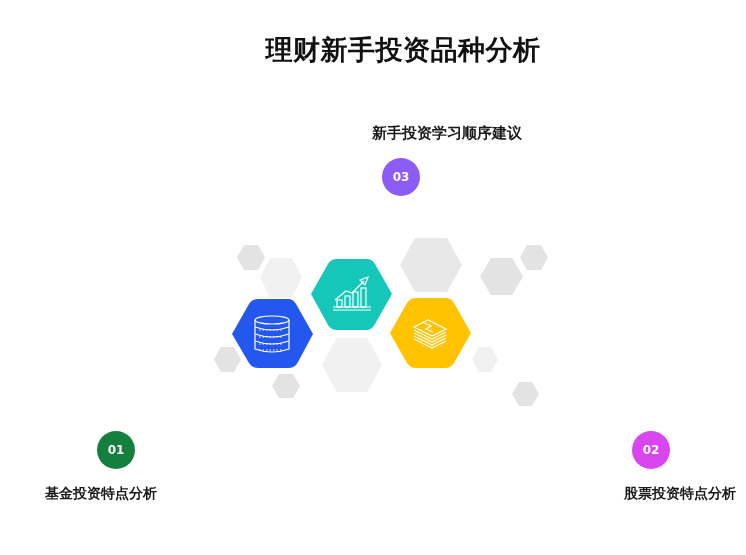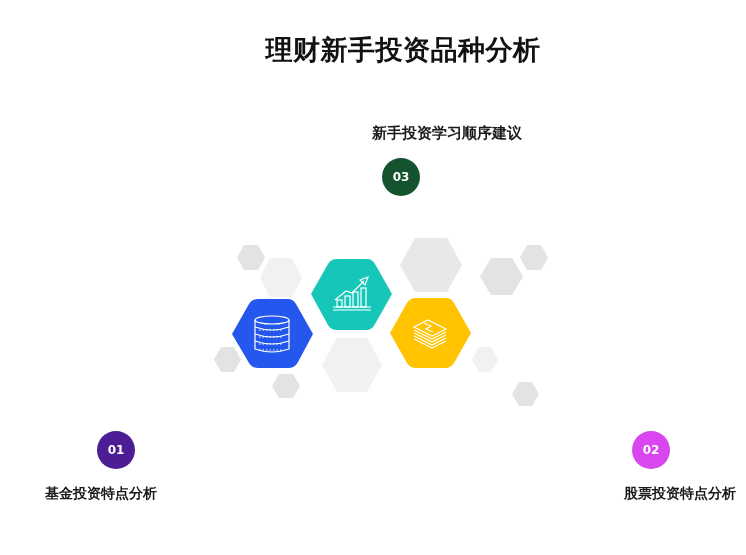--- a/index.html
+++ b/index.html
@@ -24,23 +24,23 @@
     font-size: 14px; font-weight: bold; color: #1a1a1a;
   }
   svg.hexes { position: absolute; left: 0; top: 0; }
 </style>
 </head>
 <body>
 
 <div class="title">理财新手投资品种分析</div>
 
 <div class="subtitle">新手投资学习顺序建议</div>
-<div class="badge" style="left:382px; top:158px; background:#14532d;">03</div>
+<div class="badge" style="left:382px; top:158px; background:#8b5cf6;">03</div>
 
-<div class="badge" style="left:97px; top:431px; background:#4c1d95;">01</div>
+<div class="badge" style="left:97px; top:431px; background:#15803d;">01</div>
 <div class="label" style="left:1px; top:485px;">基金投资特点分析</div>
 
 <div class="badge" style="left:632px; top:431px; background:#d946ef;">02</div>
 <div class="label" style="left:536px; top:485px;text-align:right;">股票投资特点分析</div>
 
 <svg class="hexes" width="746" height="555" viewBox="0 0 746 555">
 
   <g>
     <polygon points="244,245 258,245 265,257.5 258,270 244,270 237,257.5" fill="#E3E3E3"></polygon>
     <polygon points="270,258 292,258 302,277.5 292,297 270,297 260,277.5" fill="#F1F1F1"></polygon>

